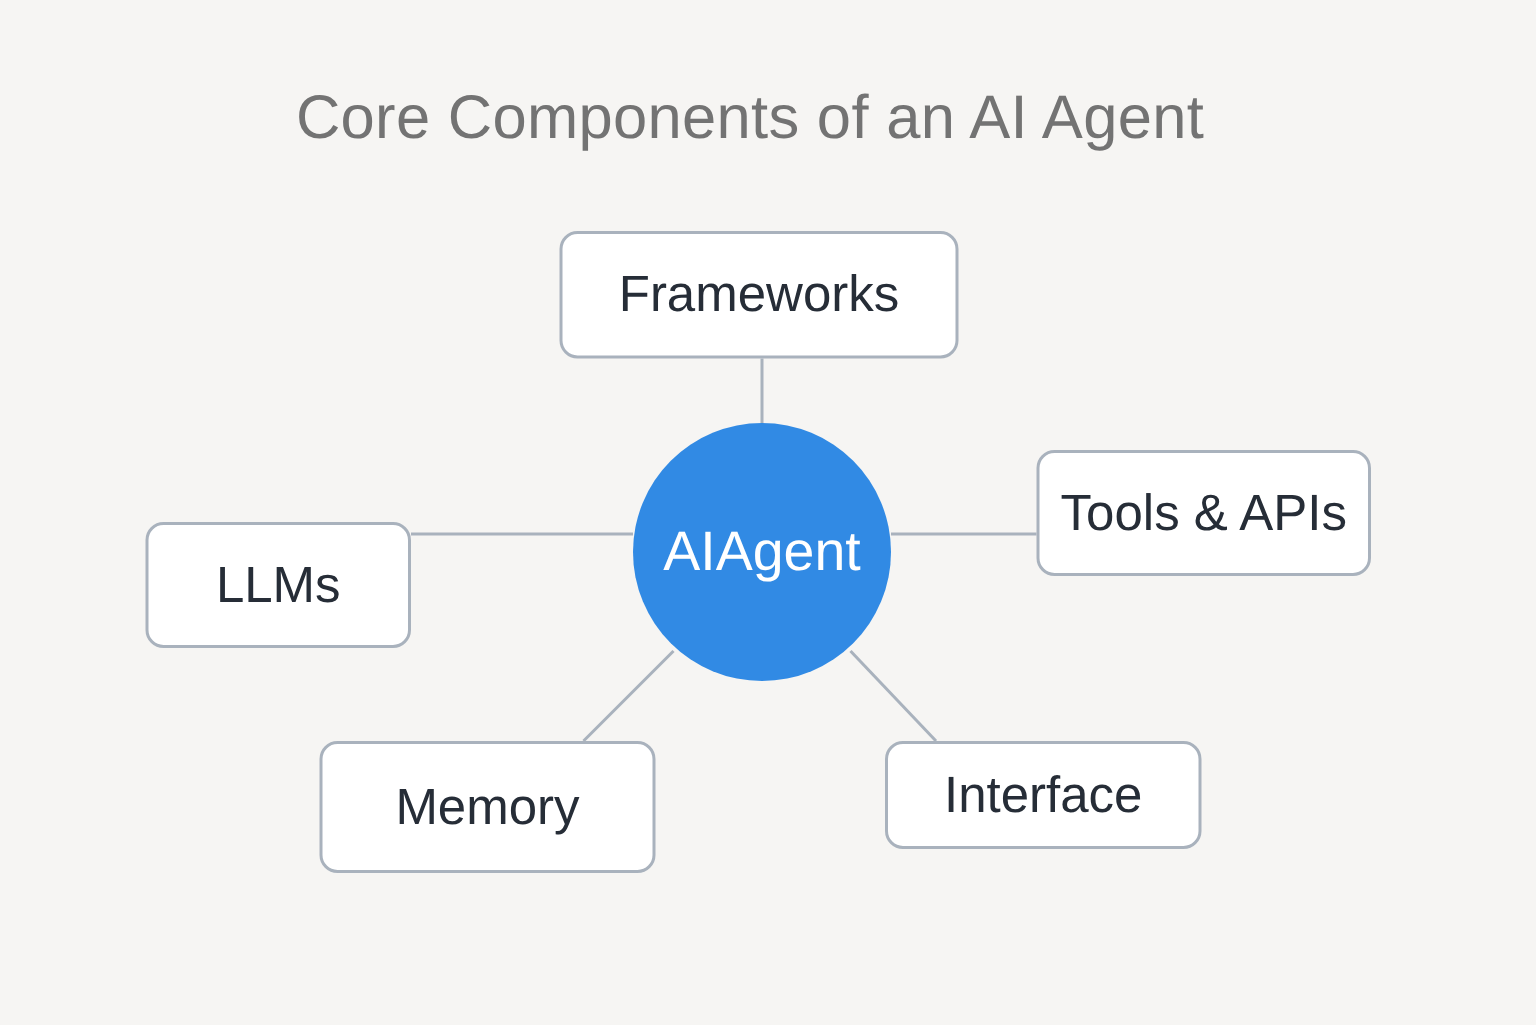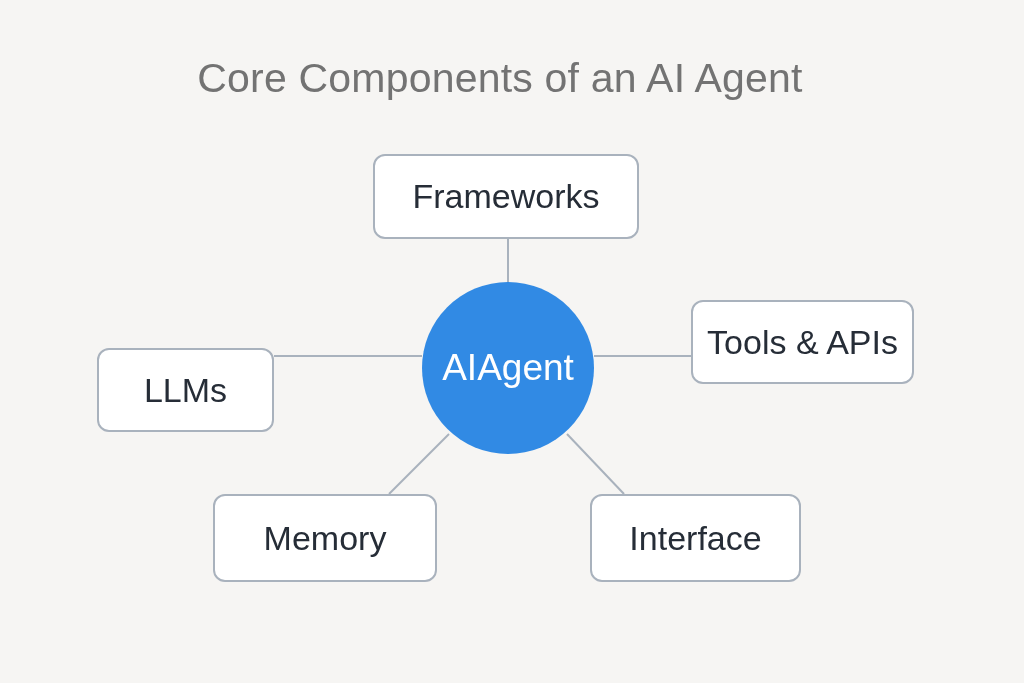--- a/index.html
+++ b/index.html
@@ -33,20 +33,20 @@
 </div>
 <div class="node" style="left:97px;top:300px;width:177px;height:84px;margin-top:48px;">
   <span>LLMs</span>
 </div>
 <div class="node" style="left:691px;top:300px;width:223px;height:84px;">
   <span>Tools &amp; APIs</span>
 </div>
 <div class="node" style="left:213px;top:494px;width:224px;height:88px;">
   <span>Memory</span>
 </div>
-<div class="node" style="left:590px;top:494px;width:211px;height:88px;">
+<div class="node" style="left:590px;top:494px;width:211px;height:72px;">
   <span>Interface</span>
 </div>
 
 <div id="center">
   <span>AI</span>
   <span>Agent</span>
 </div>
 
 </body></html>

